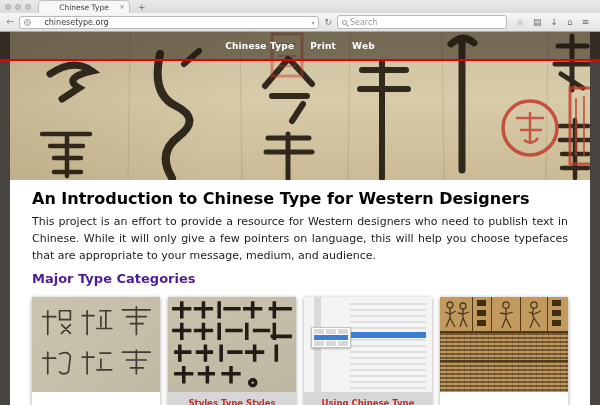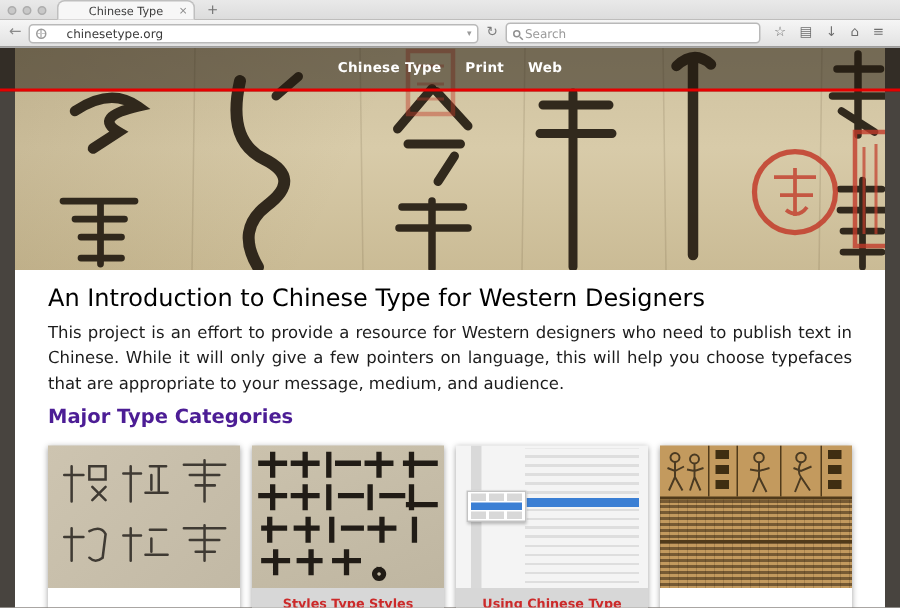--- a/index.html
+++ b/index.html
@@ -33,21 +33,21 @@
   .page{height:373px;background:#48443f;position:relative;}
   .hero{height:148px;position:relative;overflow:hidden;}
   .hero-art{position:absolute;left:10px;right:10px;top:0;bottom:0;background:
     linear-gradient(115deg, rgba(120,100,60,.18), rgba(0,0,0,0) 40%),
     linear-gradient(#cfc2a0,#d8cba9 45%,#cabb95);}
   .hero-art svg{position:absolute;left:0;top:0;width:100%;height:100%;}
   .hero-nav{position:absolute;left:0;right:0;top:0;height:27px;background:rgba(32,25,16,.52);border-bottom:2px solid #e60000;display:flex;align-items:center;justify-content:center;gap:16px;z-index:3;}
   .hero-nav a{color:#fff;font-size:9px;font-weight:bold;text-decoration:none;letter-spacing:.2px;}
 
   .container{position:absolute;left:10px;right:10px;top:148px;bottom:0;background:#fff;padding:0 22px;box-sizing:border-box;}
-  h1{font-size:16px;font-weight:normal;color:#000;margin:9px 0 5px;}
+  h1{font-size:16px;font-weight:bold;color:#000;margin:9px 0 5px;}
   .intro{font-size:11px;line-height:1.55;color:#1c1c1c;margin:0 0 7px;text-align:justify;}
   h2{font-size:13px;font-weight:bold;color:#4c1d95;margin:7px 0 11px;}
 
   .cards{display:flex;gap:8px;}
   .card{width:130px;box-shadow:0 1px 4px rgba(0,0,0,.38);text-decoration:none;display:block;}
   .thumb{height:95px;position:relative;overflow:hidden;}
   .caption{height:21px;background:#d7d7d7;display:flex;align-items:center;justify-content:center;font-size:8.5px;font-weight:bold;color:#cc2a2a;text-align:center;}
 
   .thumb1{background:linear-gradient(135deg,#cdc4b0,#c2b9a5);}
   .thumb2{background:linear-gradient(160deg,#cbc2ad,#bfb6a1);}

